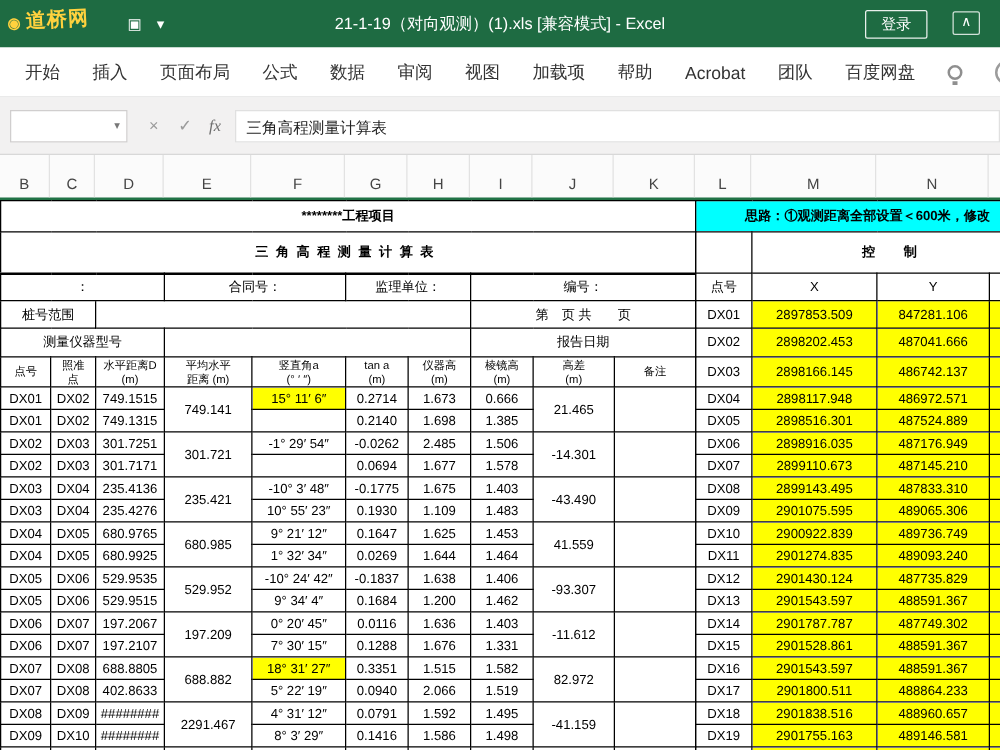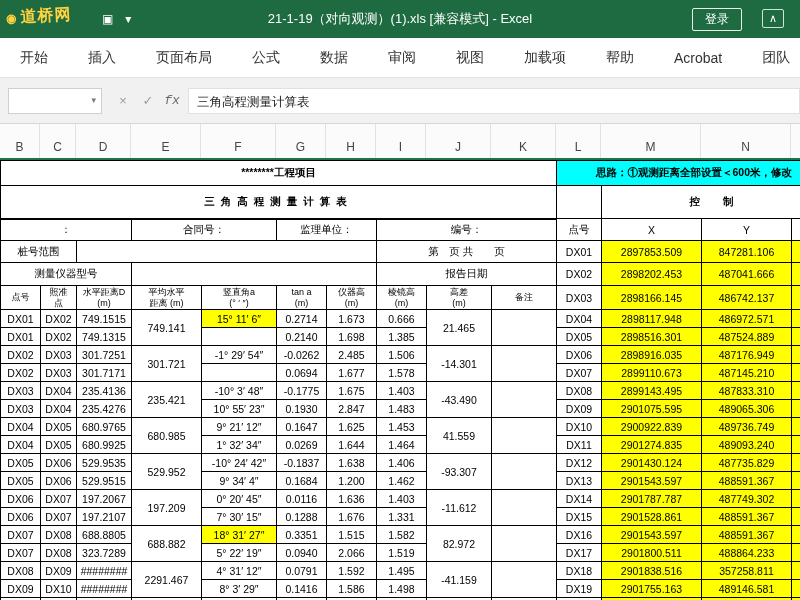--- a/index.html
+++ b/index.html
@@ -12,33 +12,33 @@
   .logo .mark{font-size:12px;margin-right:3px}
   .qat{position:absolute;left:102px;top:0;height:38px;display:flex;align-items:center;gap:12px;
     font-size:12px;color:#fff}
   .wtitle{position:absolute;left:0;right:0;top:0;height:38px;line-height:38px;text-align:center;font-size:13px}
   .login{position:absolute;right:58px;top:8px;border:1px solid rgba(255,255,255,.9);
     padding:2px 12px;font-size:12px;border-radius:2px}
   .ribbonopt{position:absolute;right:16px;top:9px;width:22px;height:19px;border:1px solid rgba(255,255,255,.8);
     text-align:center;line-height:17px;font-size:11px;border-radius:2px}
   
   .tabs{position:absolute;top:38px;left:0;right:0;height:40px;background:#fff;border-bottom:1px solid #e3e3e3;
-    display:flex;align-items:center;padding:0 16px 0 20px;gap:40px;font-size:14px;color:#333}
+    display:flex;align-items:center;padding:0 16px 0 20px;gap:26px;font-size:14px;color:#333}
   .rtab{white-space:nowrap;cursor:default}
   .bulb{width:12px;height:12px;border:2px solid #8f8f8f;border-radius:50%;position:relative;flex:0 0 auto}
   .bulb::after{content:"";position:absolute;left:2px;top:11px;width:4px;height:3px;background:#8f8f8f}
   .account{width:20px;height:20px;border:2px solid #9c9c9c;border-radius:50%;margin-left:auto;flex:0 0 auto}
   
   .fbar{position:absolute;top:78px;left:0;right:0;height:46px;background:#f2f1f1;border-bottom:1px solid #d8d8d8}
   .namebox{position:absolute;left:8px;top:10px;width:94px;height:26px;background:#fff;border:1px solid #d0cece;
     font-size:12px;padding:5px 18px 0 6px}
   .nb-caret{position:absolute;right:5px;top:6px;color:#777;font-size:9px}
   .fbtn{position:absolute;top:10px;height:26px;line-height:26px;width:22px;text-align:center;color:#9b9b9b;font-size:13px}
   .b-cancel{left:112px}.b-enter{left:137px}
-  .b-fx{left:161px;font-family:Liberation Mono, monospace;font-style:italic;color:#6d6d6d}
+  .b-fx{left:161px;font-family:Liberation Serif, serif;font-style:italic;color:#6d6d6d}
   .formula{position:absolute;left:188px;right:0;top:10px;height:26px;background:#fff;border:1px solid #e0e0e0;
     font-size:12.5px;padding:5px 8px 0;color:#222;white-space:nowrap;overflow:hidden}
   
   .colheads{position:absolute;top:124px;left:0;right:0;height:36px;background:#fbfbfb;
     border-bottom:2px solid #217346;overflow:hidden}
   .colhead{position:absolute;top:0;height:34px;border-right:1px solid #e2e2e2;text-align:center;
     padding-top:16px;font-size:12px;color:#454545}
   
   .grid{position:absolute;top:160px;left:0;width:800px;height:440px;overflow:hidden;background:#fff}
   table.sheet{position:absolute;top:0;border-collapse:collapse;table-layout:fixed}
@@ -231,21 +231,21 @@
           <td>1.403</td>
           <td rowspan="2">-43.490</td>
           <td rowspan="2"></td>
         </tr>
         <tr style="height: 18px;">
           <td>DX03</td>
           <td>DX04</td>
           <td>235.4276</td>
           <td>10° 55′ 23″</td>
           <td>0.1930</td>
-          <td>2.847</td>
+          <td>1.109</td>
           <td>1.483</td>
         </tr>
         <tr style="height: 18px;">
           <td>DX04</td>
           <td>DX05</td>
           <td>680.9765</td>
           <td rowspan="2">680.985</td>
           <td>9° 21′ 12″</td>
           <td>0.1647</td>
           <td>1.625</td>
@@ -312,21 +312,21 @@
           <td class="hl redtext">18° 31′ 27″</td>
           <td>0.3351</td>
           <td>1.515</td>
           <td>1.582</td>
           <td rowspan="2">82.972</td>
           <td rowspan="2"></td>
         </tr>
         <tr style="height: 18px;">
           <td>DX07</td>
           <td>DX08</td>
-          <td>323.7289</td>
+          <td>402.8633</td>
           <td>5° 22′ 19″</td>
           <td>0.0940</td>
           <td>2.066</td>
           <td>1.519</td>
         </tr>
         <tr style="height: 18px;">
           <td>DX08</td>
           <td>DX09</td>
           <td>########</td>
           <td rowspan="2">2291.467</td>
@@ -481,21 +481,21 @@
         </tr>
         <tr style="height: 18px;">
           <td>DX17</td>
           <td class="yx">2901800.511</td>
           <td class="yx">488864.233</td>
           <td class="yx zl">10</td>
         </tr>
         <tr style="height: 18px;">
           <td>DX18</td>
           <td class="yx">2901838.516</td>
-          <td class="yx">357258.811</td>
+          <td class="yx">488960.657</td>
           <td class="yx zl">10</td>
         </tr>
         <tr style="height: 18px;">
           <td>DX19</td>
           <td class="yx">2901755.163</td>
           <td class="yx">489146.581</td>
           <td class="yx zl">10</td>
         </tr>
         <tr style="height: 18px;">
           <td>DX20</td>

